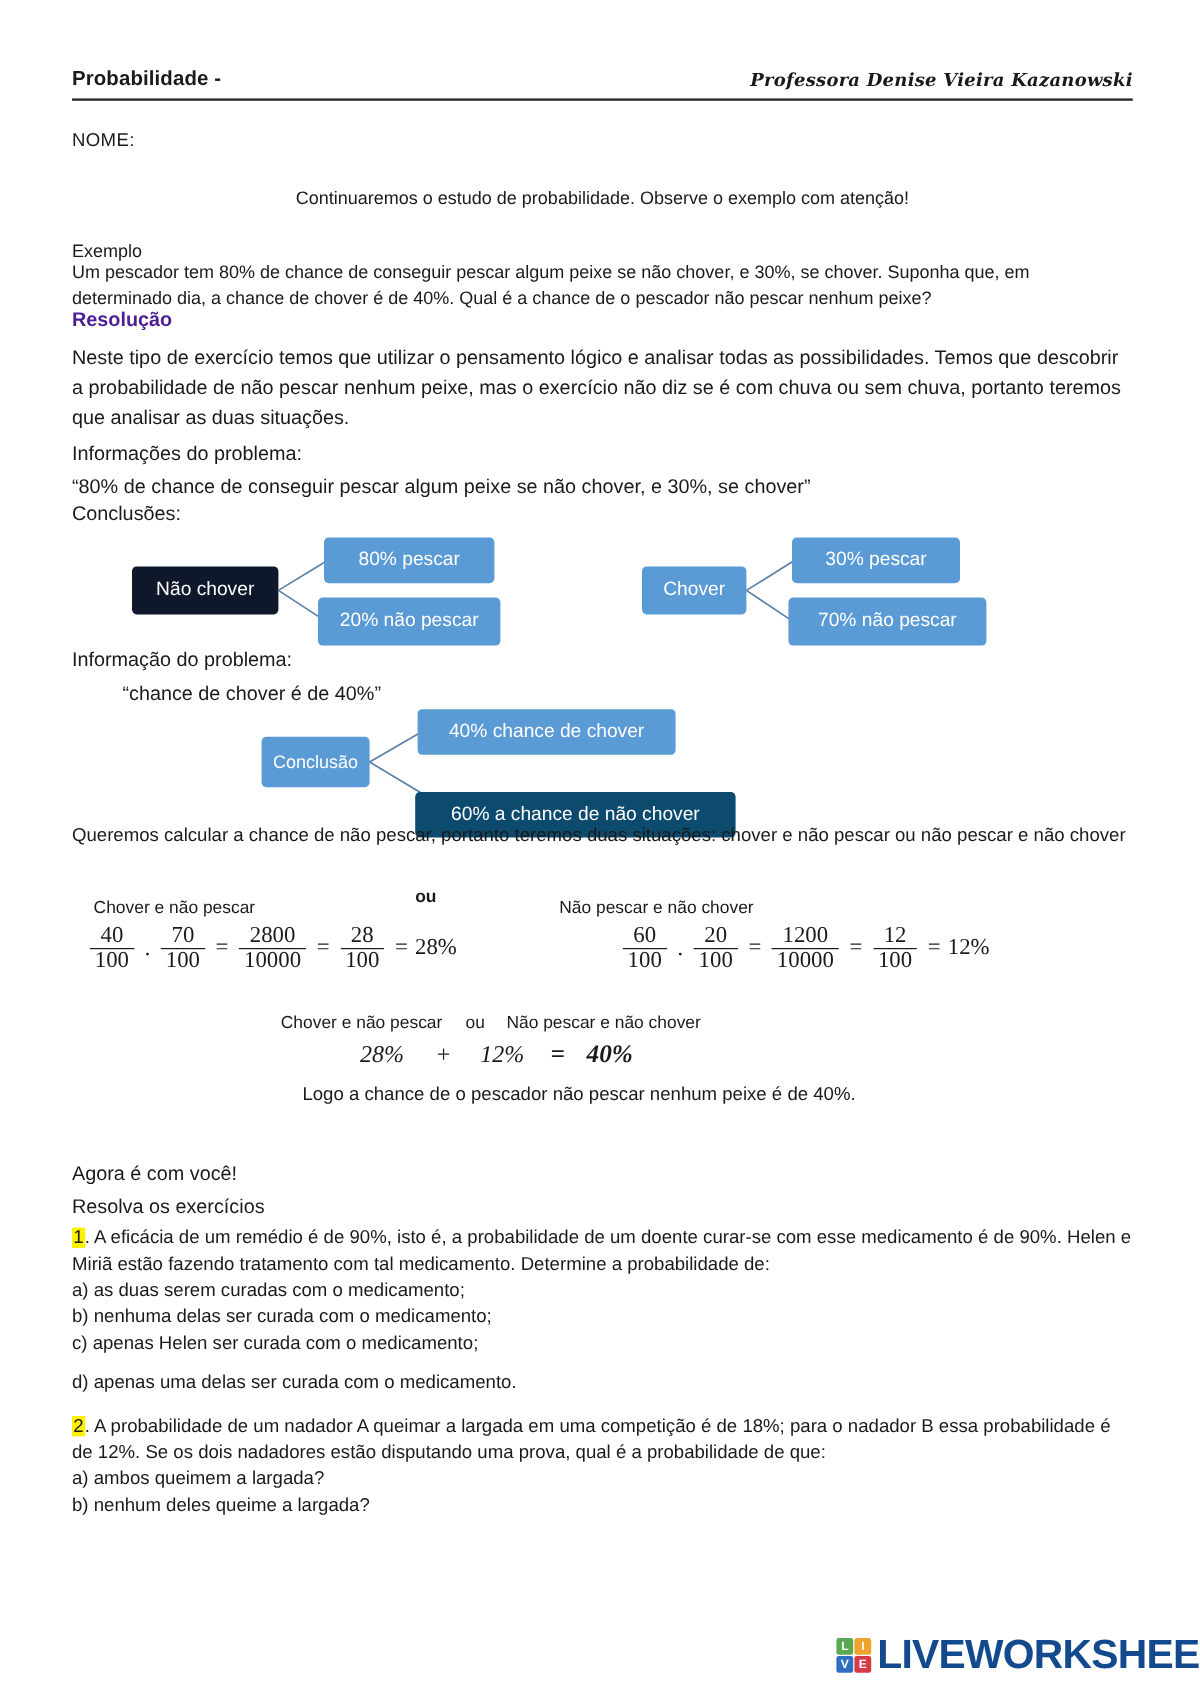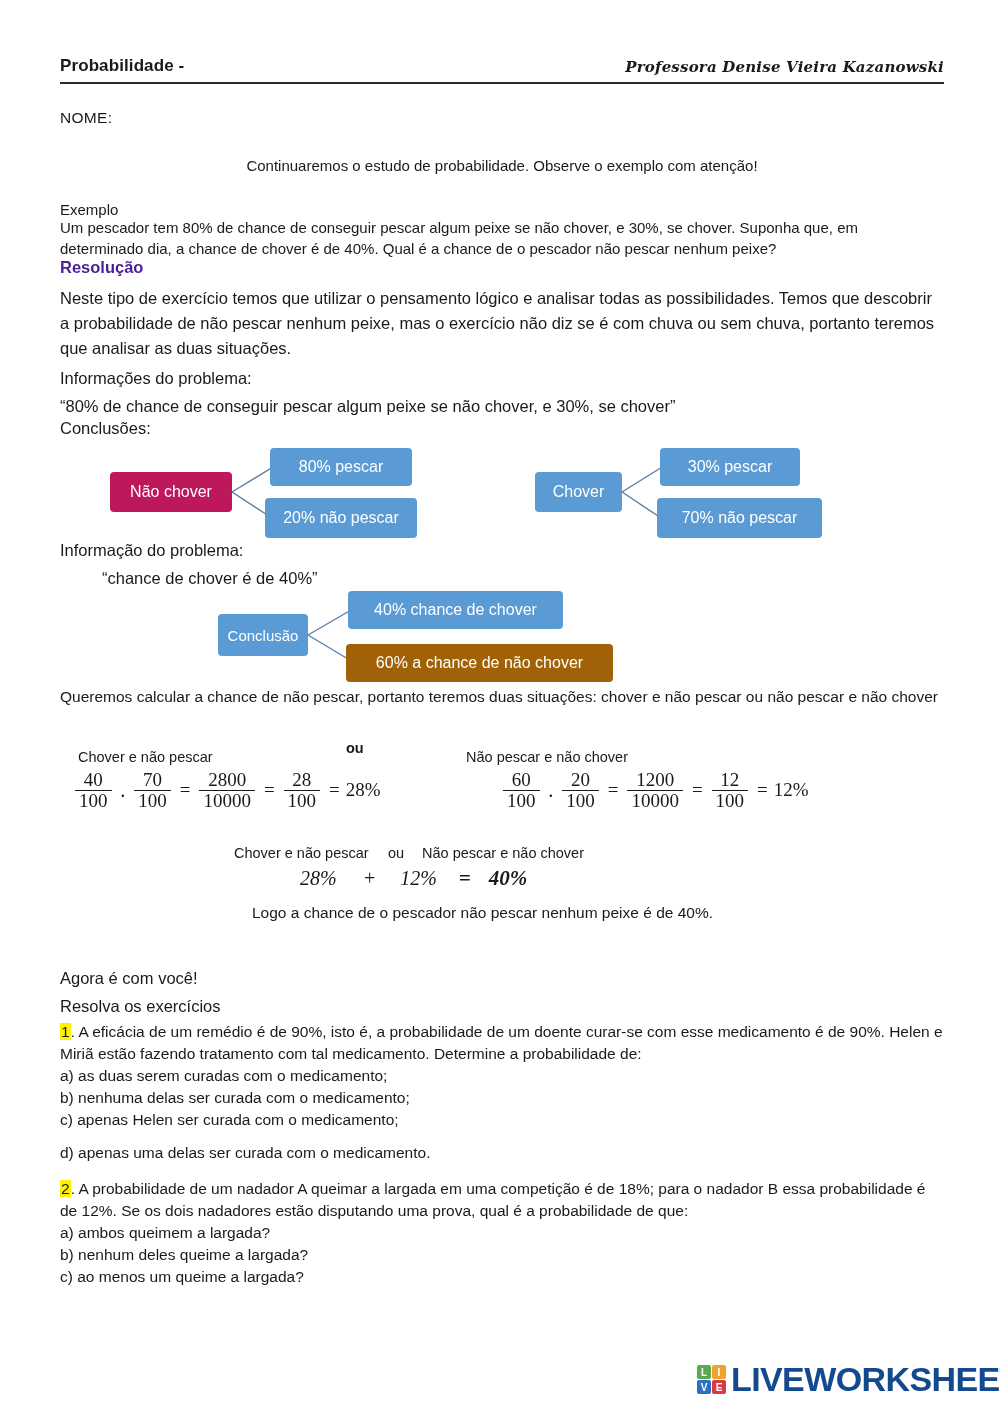--- a/index.html
+++ b/index.html
@@ -221,21 +221,21 @@
   <div class="block" style="top:200px;">Exemplo</div>
   <div class="block" style="top:218px;">Um pescador tem 80% de chance de conseguir pescar algum peixe se não chover, e 30%, se chover. Suponha que, em determinado dia, a chance de chover é de 40%. Qual é a chance de o pescador não pescar nenhum peixe?</div>
 
   <div class="resolucao" style="color: #4c1d95;">Resolução</div>
   <div class="block big" style="top:286px;">Neste tipo de exercício temos que utilizar o pensamento lógico e analisar todas as possibilidades. Temos que descobrir a probabilidade de não pescar nenhum peixe, mas o exercício não diz se é com chuva ou sem chuva, portanto teremos que analisar as duas situações.</div>
   <div class="block big" style="top:366px;">Informações do problema:</div>
   <div class="block big" style="top:394px;">“80% de chance de conseguir pescar algum peixe se não chover, e 30%, se chover”</div>
   <div class="block big" style="top:416px;">Conclusões:</div>
 
   <div class="diagram" style="left:110px; top:444px; width:310px; height:100px;">
-    <div class="bbox" style="left: 0px; top: 28px; width: 122px; height: 40px; background: #be185d;">Não chover</div>
+    <div class="bbox" style="left: 0px; top: 28px; width: 122px; height: 40px; background: #0f172a;">Não chover</div>
     <svg class="connector" style="left:122px; top:0px;" width="46" height="100">
       <line x1="0" y1="48" x2="46" y2="20" stroke="#5a7fa6"></line>
       <line x1="0" y1="48" x2="46" y2="78" stroke="#5a7fa6"></line>
     </svg>
     <div class="bbox" style="left: 160px; top: 4px; width: 142px; height: 38px; background: rgb(91, 155, 213);">80% pescar</div>
     <div class="bbox" style="left: 155px; top: 54px; width: 152px; height: 40px; background: rgb(91, 155, 213);">20% não pescar</div>
   </div>
 
   <div class="diagram" style="left:535px; top:444px; width:310px; height:100px;">
     <div class="bbox" style="left: 0px; top: 28px; width: 87px; height: 40px; background: rgb(91, 155, 213);">Chover</div>
@@ -250,21 +250,21 @@
   <div class="block big" style="top:538px;">Informação do problema:</div>
   <div class="block big" style="top:566px;margin-left:42px;">“chance de chover é de 40%”</div>
 
   <div class="diagram" style="left:218px; top:588px; width:420px; height:95px;">
     <div class="bbox small" style="left: 0px; top: 26px; width: 90px; height: 42px; background: rgb(91, 155, 213);">Conclusão</div>
     <svg class="connector" style="left:90px; top:0px;" width="50" height="95">
       <line x1="0" y1="47" x2="50" y2="18" stroke="#5a7fa6"></line>
       <line x1="0" y1="47" x2="50" y2="77" stroke="#5a7fa6"></line>
     </svg>
     <div class="bbox" style="left: 130px; top: 3px; width: 215px; height: 38px; background: rgb(91, 155, 213);">40% chance de chover</div>
-    <div class="bbox" style="left: 128px; top: 56px; width: 267px; height: 38px; background: #a16207;">60% a chance de não chover</div>
+    <div class="bbox" style="left: 128px; top: 72px; width: 267px; height: 38px; background: #0c4a6e;">60% a chance de não chover</div>
   </div>
 
   <div class="block" style="top:686px; font-size:15.5px;">Queremos calcular a chance de não pescar, portanto teremos duas situações: chover e não pescar ou  não pescar e não chover</div>
 
   <div class="ou-mid" style="left:346px; top:740px;">ou</div>
 
   <div class="math-label" style="left:78px; top:749px;">Chover e não pescar</div>
   <div class="eq" style="left:72px; top:770px;">
     <span class="frac">
       <span class="num">40</span>
@@ -283,21 +283,21 @@
     <span class="op">=</span>
     <span class="frac">
       <span class="num">28</span>
       <span class="den">100</span>
     </span>
     <span class="op">=</span>
     <span>28%</span>
   </div>
 
   <div class="math-label" style="left:466px; top:749px;">Não pescar e não chover</div>
-  <div class="eq" style="left:500px; top:770px;">
+  <div class="eq" style="left:516px; top:770px;">
     <span class="frac">
       <span class="num">60</span>
       <span class="den">100</span>
     </span>
     <span class="op dot">·</span>
     <span class="frac">
       <span class="num">20</span>
       <span class="den">100</span>
     </span>
     <span class="op">=</span>
@@ -343,21 +343,20 @@
   <div class="block" style="top:1087px; font-size:15.5px; line-height:1.42;">b) nenhuma delas ser curada com o medicamento;</div>
   <div class="block" style="top:1109px; font-size:15.5px; line-height:1.42;">c) apenas Helen ser curada com o medicamento;</div>
   <div class="block" style="top:1142px; font-size:15.5px; line-height:1.42;">d) apenas uma delas ser curada com o medicamento.</div>
 
   <div class="block" style="top:1178px; font-size:15.5px; line-height:1.42;">
     <span class="hl" style="background: rgb(255, 242, 0);">2</span><span>. A probabilidade de um nadador A queimar a largada em uma competição é de 18%; para o nadador B essa probabilidade é de 12%. Se os dois nadadores estão disputando uma prova, qual é a probabilidade de que:</span>
   </div>
 
   <div class="block" style="top:1222px; font-size:15.5px; line-height:1.42;">a) ambos queimem a largada?</div>
   <div class="block" style="top:1244px; font-size:15.5px; line-height:1.42;">b)  nenhum deles queime a largada?</div>
-  <div class="block" style="top:1266px; font-size:15.5px; line-height:1.42;">c) ao menos um queime a largada?</div>
 
   <div class="logo">
     <div class="logo-tiles">
       <div class="tile" style="background: rgb(90, 168, 79);">L</div>
       <div class="tile" style="background: rgb(240, 162, 46);">I</div>
       <div class="tile" style="background: rgb(46, 111, 196);">V</div>
       <div class="tile" style="background: rgb(214, 58, 69);">E</div>
     </div>
     <div class="logo-word" style="color: rgb(19, 74, 142);">LIVEWORKSHEETS</div>
   </div>

